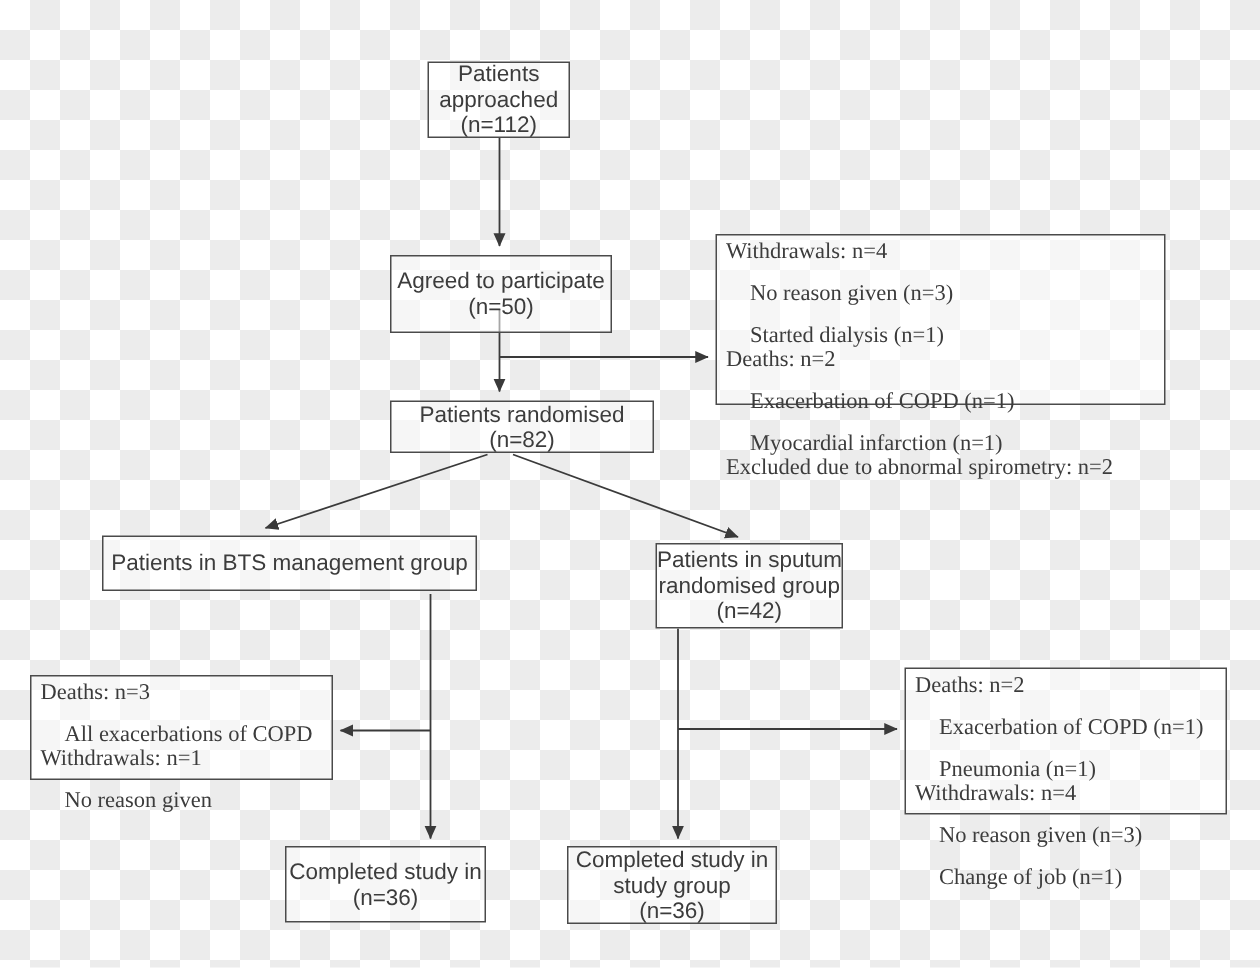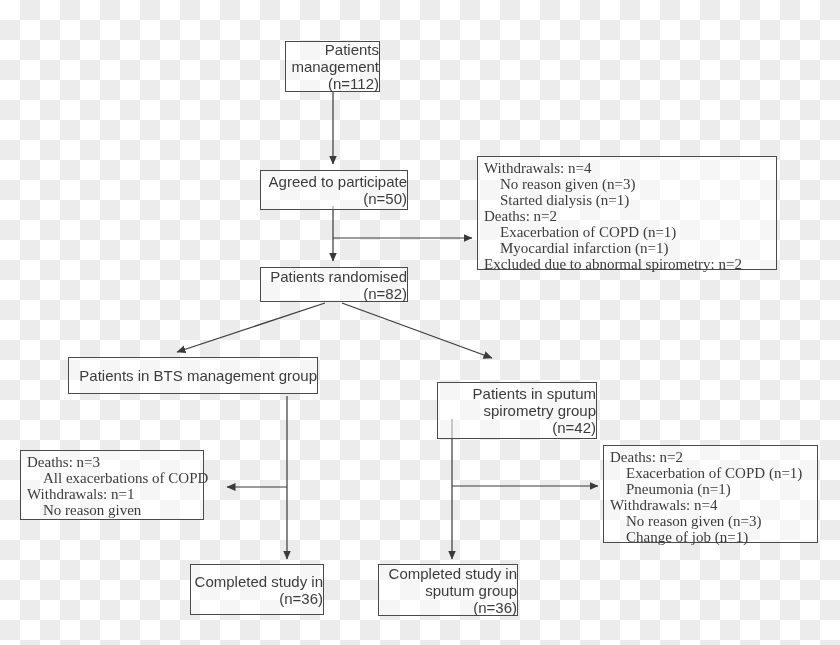--- a/index.html
+++ b/index.html
@@ -17,29 +17,28 @@
     box-sizing:border-box;
     border:1.3px solid #4a4a4a;
     background:rgba(255,255,255,0.55);
     color:#3c3c3c;
     font-size:15px;
   }
   .box.center{
     display:flex;flex-direction:column;justify-content:center;
     text-align:center;
     line-height:17px;
-    align-items:flex-end;
   }
   .box.leftalign{
     padding:3px 6px 2px 6px;
     line-height:16px;
     font-family:Liberation Serif, serif;
   }
   .bl{white-space:nowrap;}
-  .in{padding-left:16px;}
+  .in{padding-left:16px;margin-top:12px;}
   svg.connectors{
     position:absolute;left:0;top:0;
     pointer-events:none;
   }
 </style>
 </head>
 <body>
 
 <div class="canvas">
 
@@ -57,55 +56,55 @@
       <line x1="342" y1="303" x2="492" y2="358" marker-end="url(#ah)"></line>
       <line x1="287" y1="396" x2="287" y2="559" marker-end="url(#ah)"></line>
       <line x1="287" y1="487" x2="227" y2="487" marker-end="url(#ah)"></line>
       <line x1="452" y1="419" x2="452" y2="559" marker-end="url(#ah)"></line>
       <line x1="452" y1="486" x2="598" y2="486" marker-end="url(#ah)"></line>
     </g>
   </svg>
 
   <div class="box center" style="left:285px;top:41px;width:95px;height:51px">
     <div class="bl">Patients</div>
-    <div class="bl">management</div>
+    <div class="bl">approached</div>
     <div class="bl">(n=112)</div>
   </div>
 
-  <div class="box center" style="left:260px;top:170px;width:148px;height:40px">
+  <div class="box center" style="left:260px;top:170px;width:148px;height:52px">
     <div class="bl">Agreed to participate</div>
     <div class="bl">(n=50)</div>
   </div>
 
   <div class="box leftalign" style="left:477px;top:156px;width:300px;height:114px">
     <div class="bl">Withdrawals: n=4</div>
     <div class="bl in">No reason given (n=3)</div>
     <div class="bl in">Started dialysis (n=1)</div>
     <div class="bl">Deaths: n=2</div>
     <div class="bl in">Exacerbation of COPD (n=1)</div>
     <div class="bl in">Myocardial infarction (n=1)</div>
     <div class="bl">Excluded due to abnormal spirometry: n=2</div>
   </div>
 
-  <div class="box center" style="left:260px;top:267px;width:148px;height:35px">
+  <div class="box center" style="left:260px;top:267px;width:176px;height:35px">
     <div class="bl">Patients randomised</div>
     <div class="bl">(n=82)</div>
   </div>
 
   <div class="box center" style="left:68px;top:357px;width:250px;height:37px">
     <div class="bl">Patients in BTS management group</div>
   </div>
 
-  <div class="box center" style="left:437px;top:382px;width:160px;height:57px">
+  <div class="box center" style="left:437px;top:362px;width:125px;height:57px">
     <div class="bl">Patients in sputum</div>
-    <div class="bl">spirometry group</div>
+    <div class="bl">randomised group</div>
     <div class="bl">(n=42)</div>
   </div>
 
-  <div class="box leftalign" style="left:20px;top:450px;width:184px;height:70px">
+  <div class="box leftalign" style="left:20px;top:450px;width:202px;height:70px">
     <div class="bl">Deaths: n=3</div>
     <div class="bl in">All exacerbations of COPD</div>
     <div class="bl">Withdrawals: n=1</div>
     <div class="bl in">No reason given</div>
   </div>
 
   <div class="box leftalign" style="left:603px;top:445px;width:215px;height:98px">
     <div class="bl">Deaths: n=2</div>
     <div class="bl in">Exacerbation of COPD (n=1)</div>
     <div class="bl in">Pneumonia (n=1)</div>
@@ -114,17 +113,17 @@
     <div class="bl in">Change of job (n=1)</div>
   </div>
 
   <div class="box center" style="left:190px;top:564px;width:134px;height:51px">
     <div class="bl">Completed study in</div>
     <div class="bl">(n=36)</div>
   </div>
 
   <div class="box center" style="left:378px;top:564px;width:140px;height:52px">
     <div class="bl">Completed study in</div>
-    <div class="bl">sputum group</div>
+    <div class="bl">study group</div>
     <div class="bl">(n=36)</div>
   </div>
 
 </div>
 
 </body></html>

